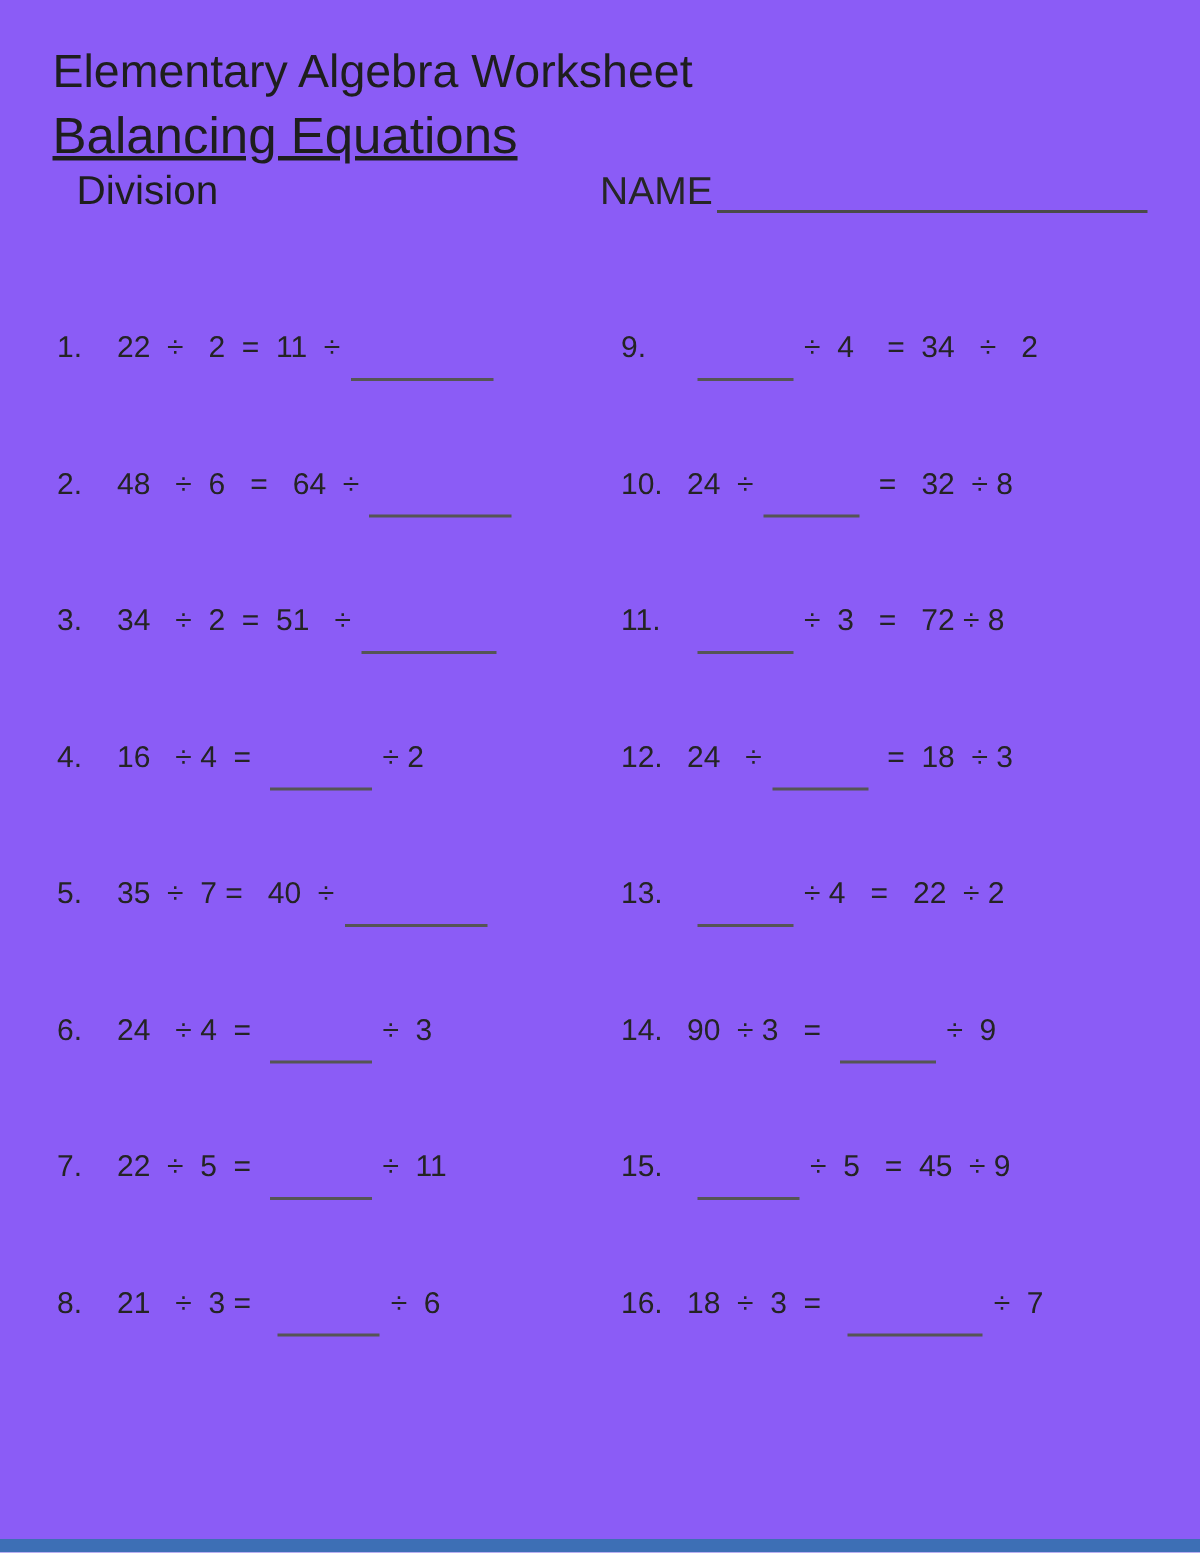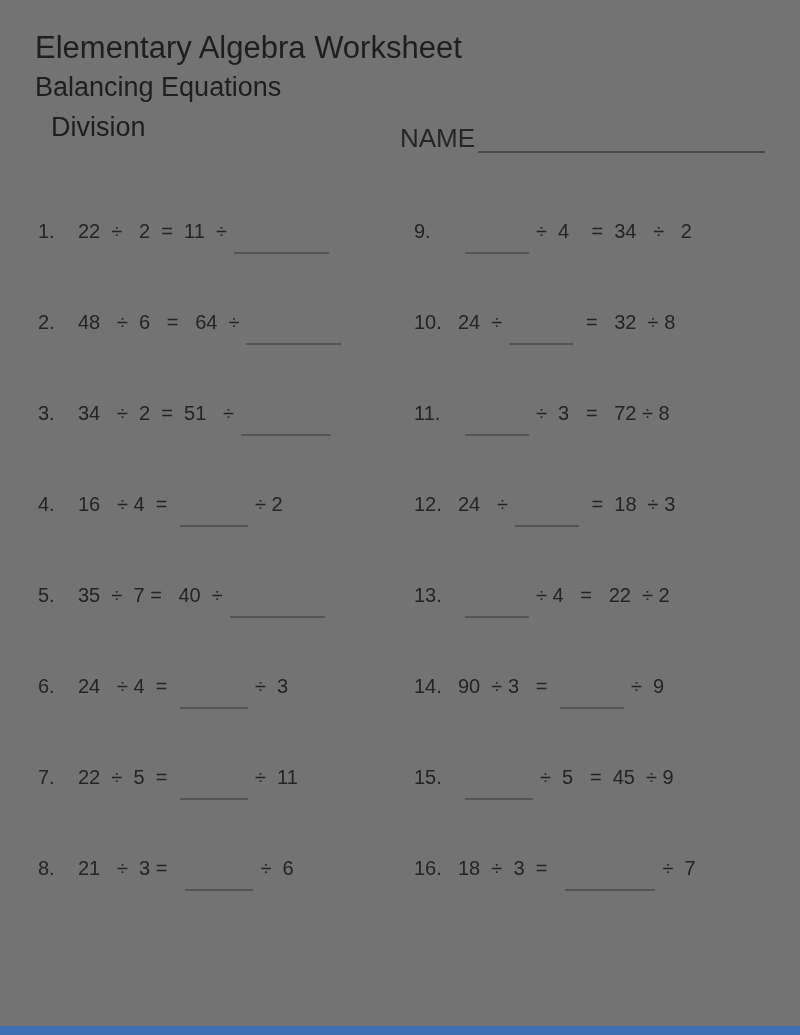--- a/index.html
+++ b/index.html
@@ -1,33 +1,33 @@
 <!DOCTYPE html>
 <html><head>
 <meta charset="utf-8">
 <style>
   html, body { margin: 0; padding: 0; background: #ffffff; }
   .page {
     position: relative;
     width: 800px;
     height: 1035px;
-    background: #737373;
+    background: #8b5cf6;
     overflow: hidden;
     font-family: "Liberation Sans", "DejaVu Sans", sans-serif;
     color: #222222;
   }
 
   
   .title-line { position: absolute; left: 35px; margin: 0; font-weight: 500; color: #1e1e1e; letter-spacing: 0; }
   .t1 { top: 30px;  font-size: 31px; }
-  .t2 { top: 72px;  font-size: 27px; }
+  .t2 { top: 72px;  font-size: 34px; text-decoration: underline; }
   .t3 { top: 112px; font-size: 27px; margin-left: 16px; }
 
   .name-block {
-    position: absolute; left: 400px; top: 117px;
+    position: absolute; left: 400px; top: 106px;
     display: flex; align-items: flex-end; height: 36px; text-align: center;
   }
   .name-label { font-size: 26px; line-height: 1; padding-bottom: 2px; color: #262626; }
   .name-underline {
     width: 287px; height: 30px; margin-left: 3px;
     border-bottom: 2px solid #4a4a4a;
   }
 
   
   .columns { position: absolute; top: 205px; left: 0; width: 100%; display: flex; }

